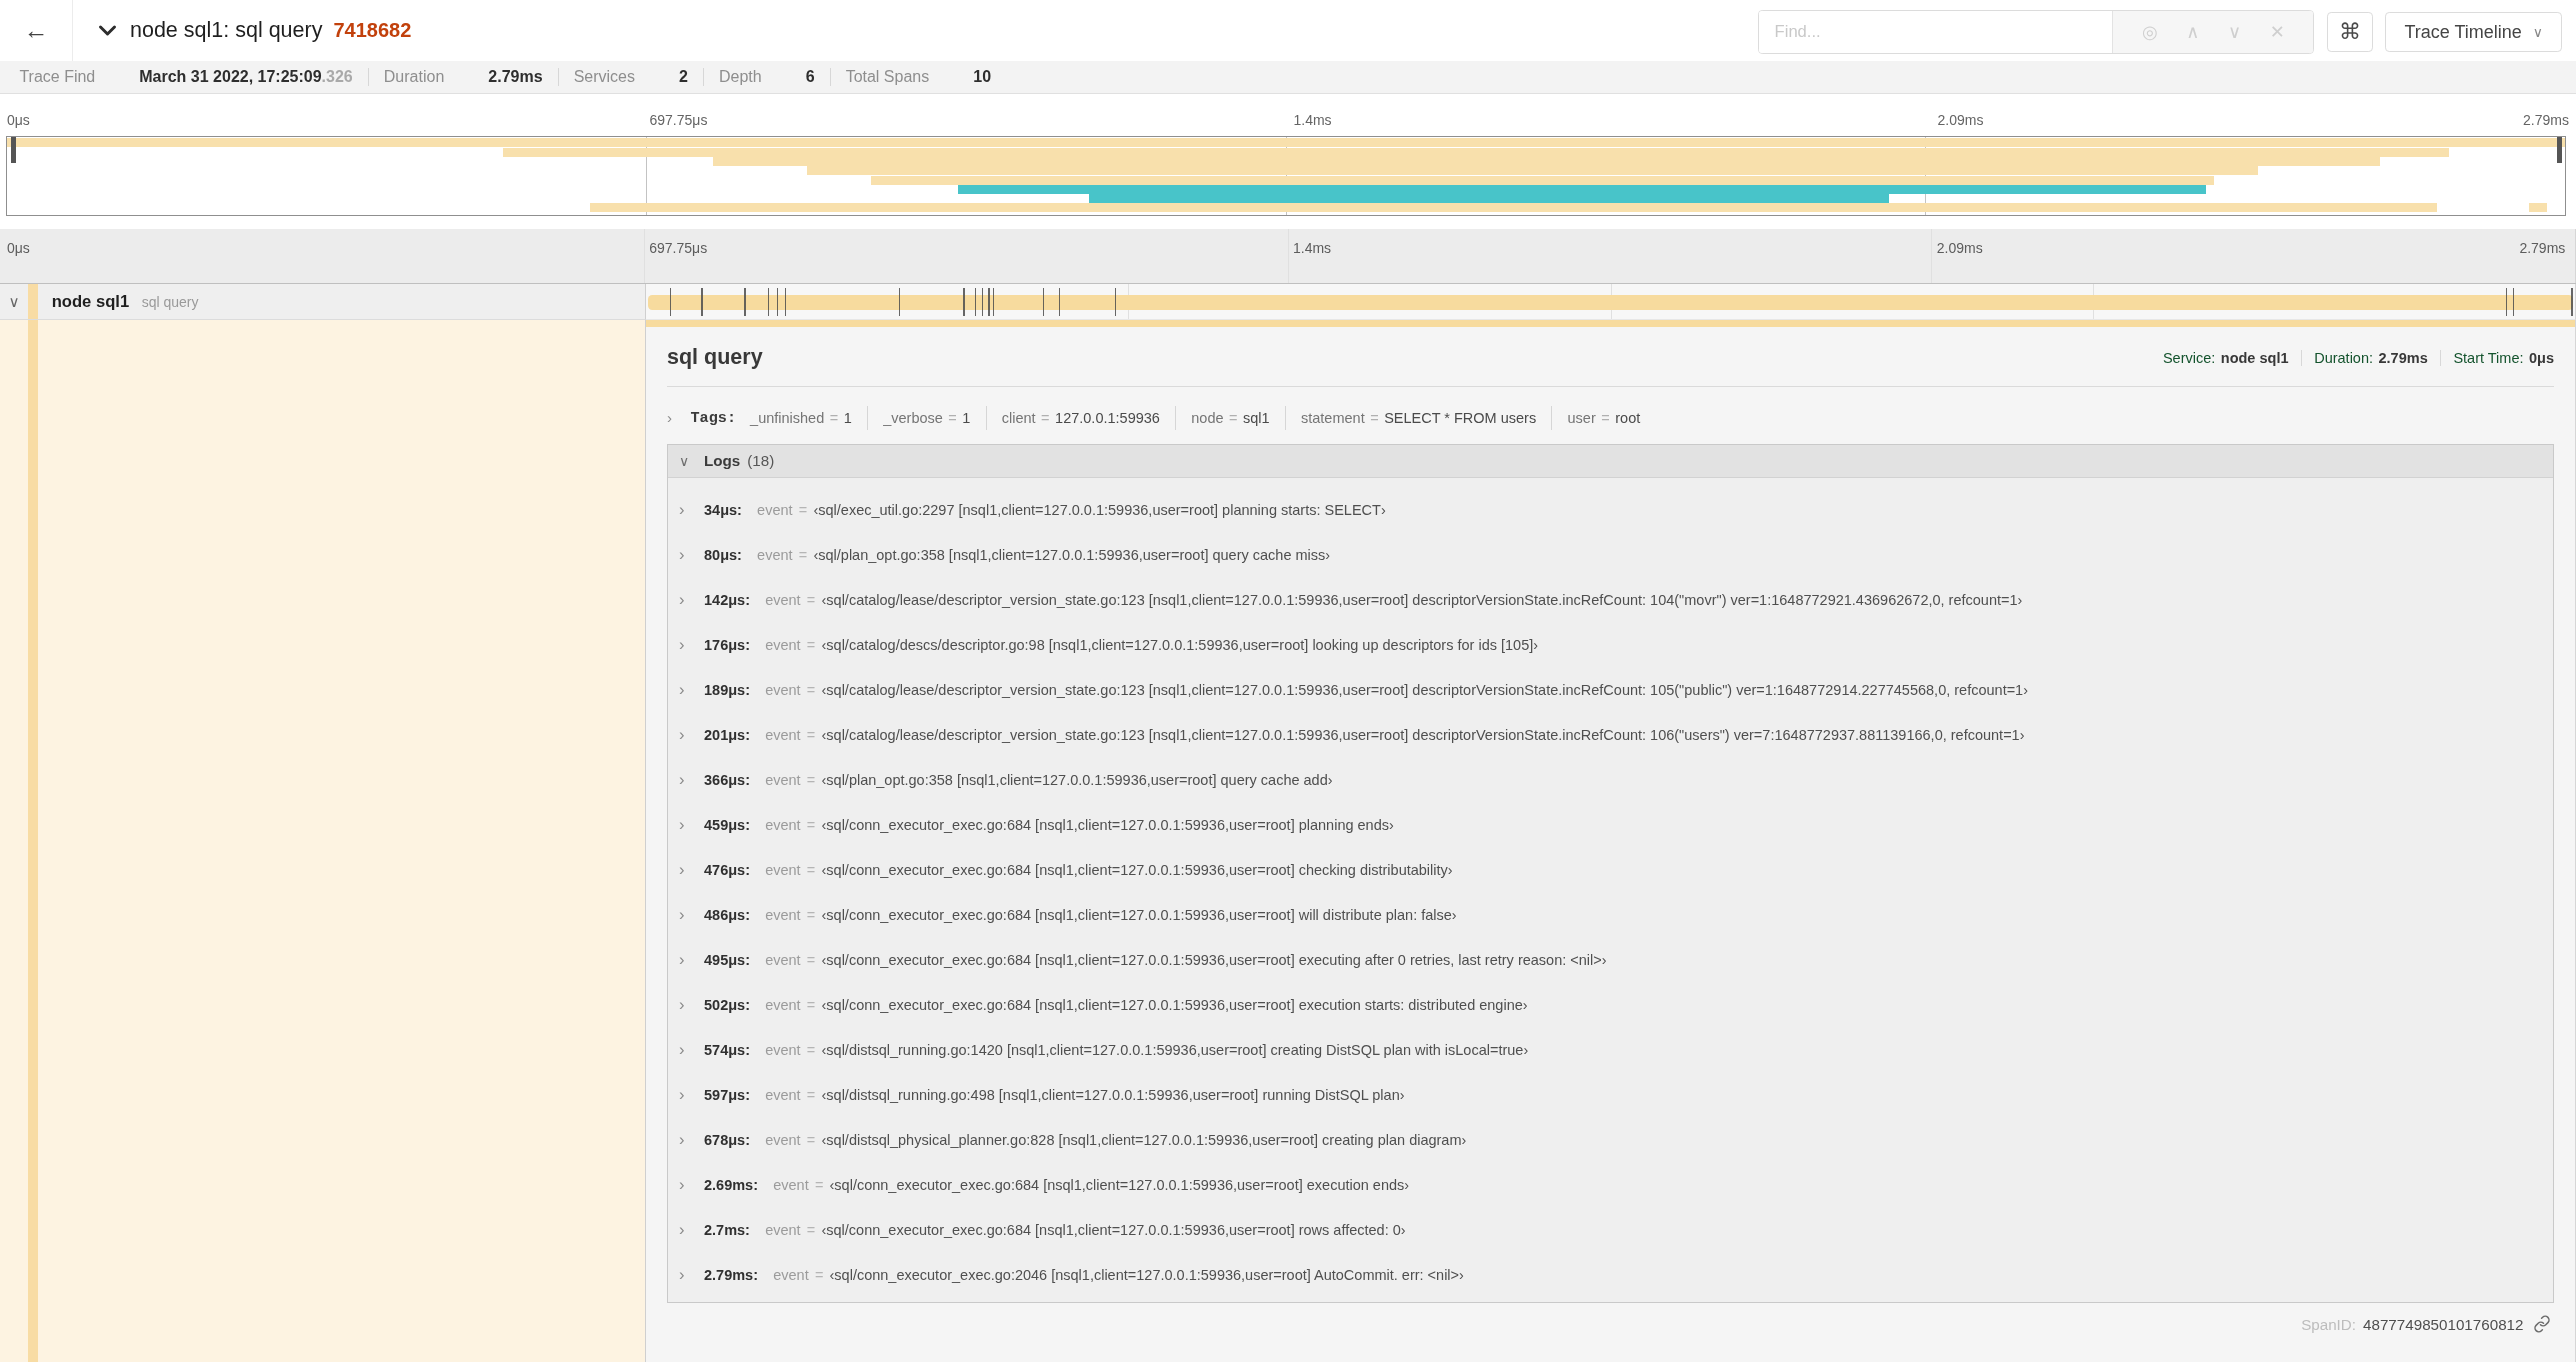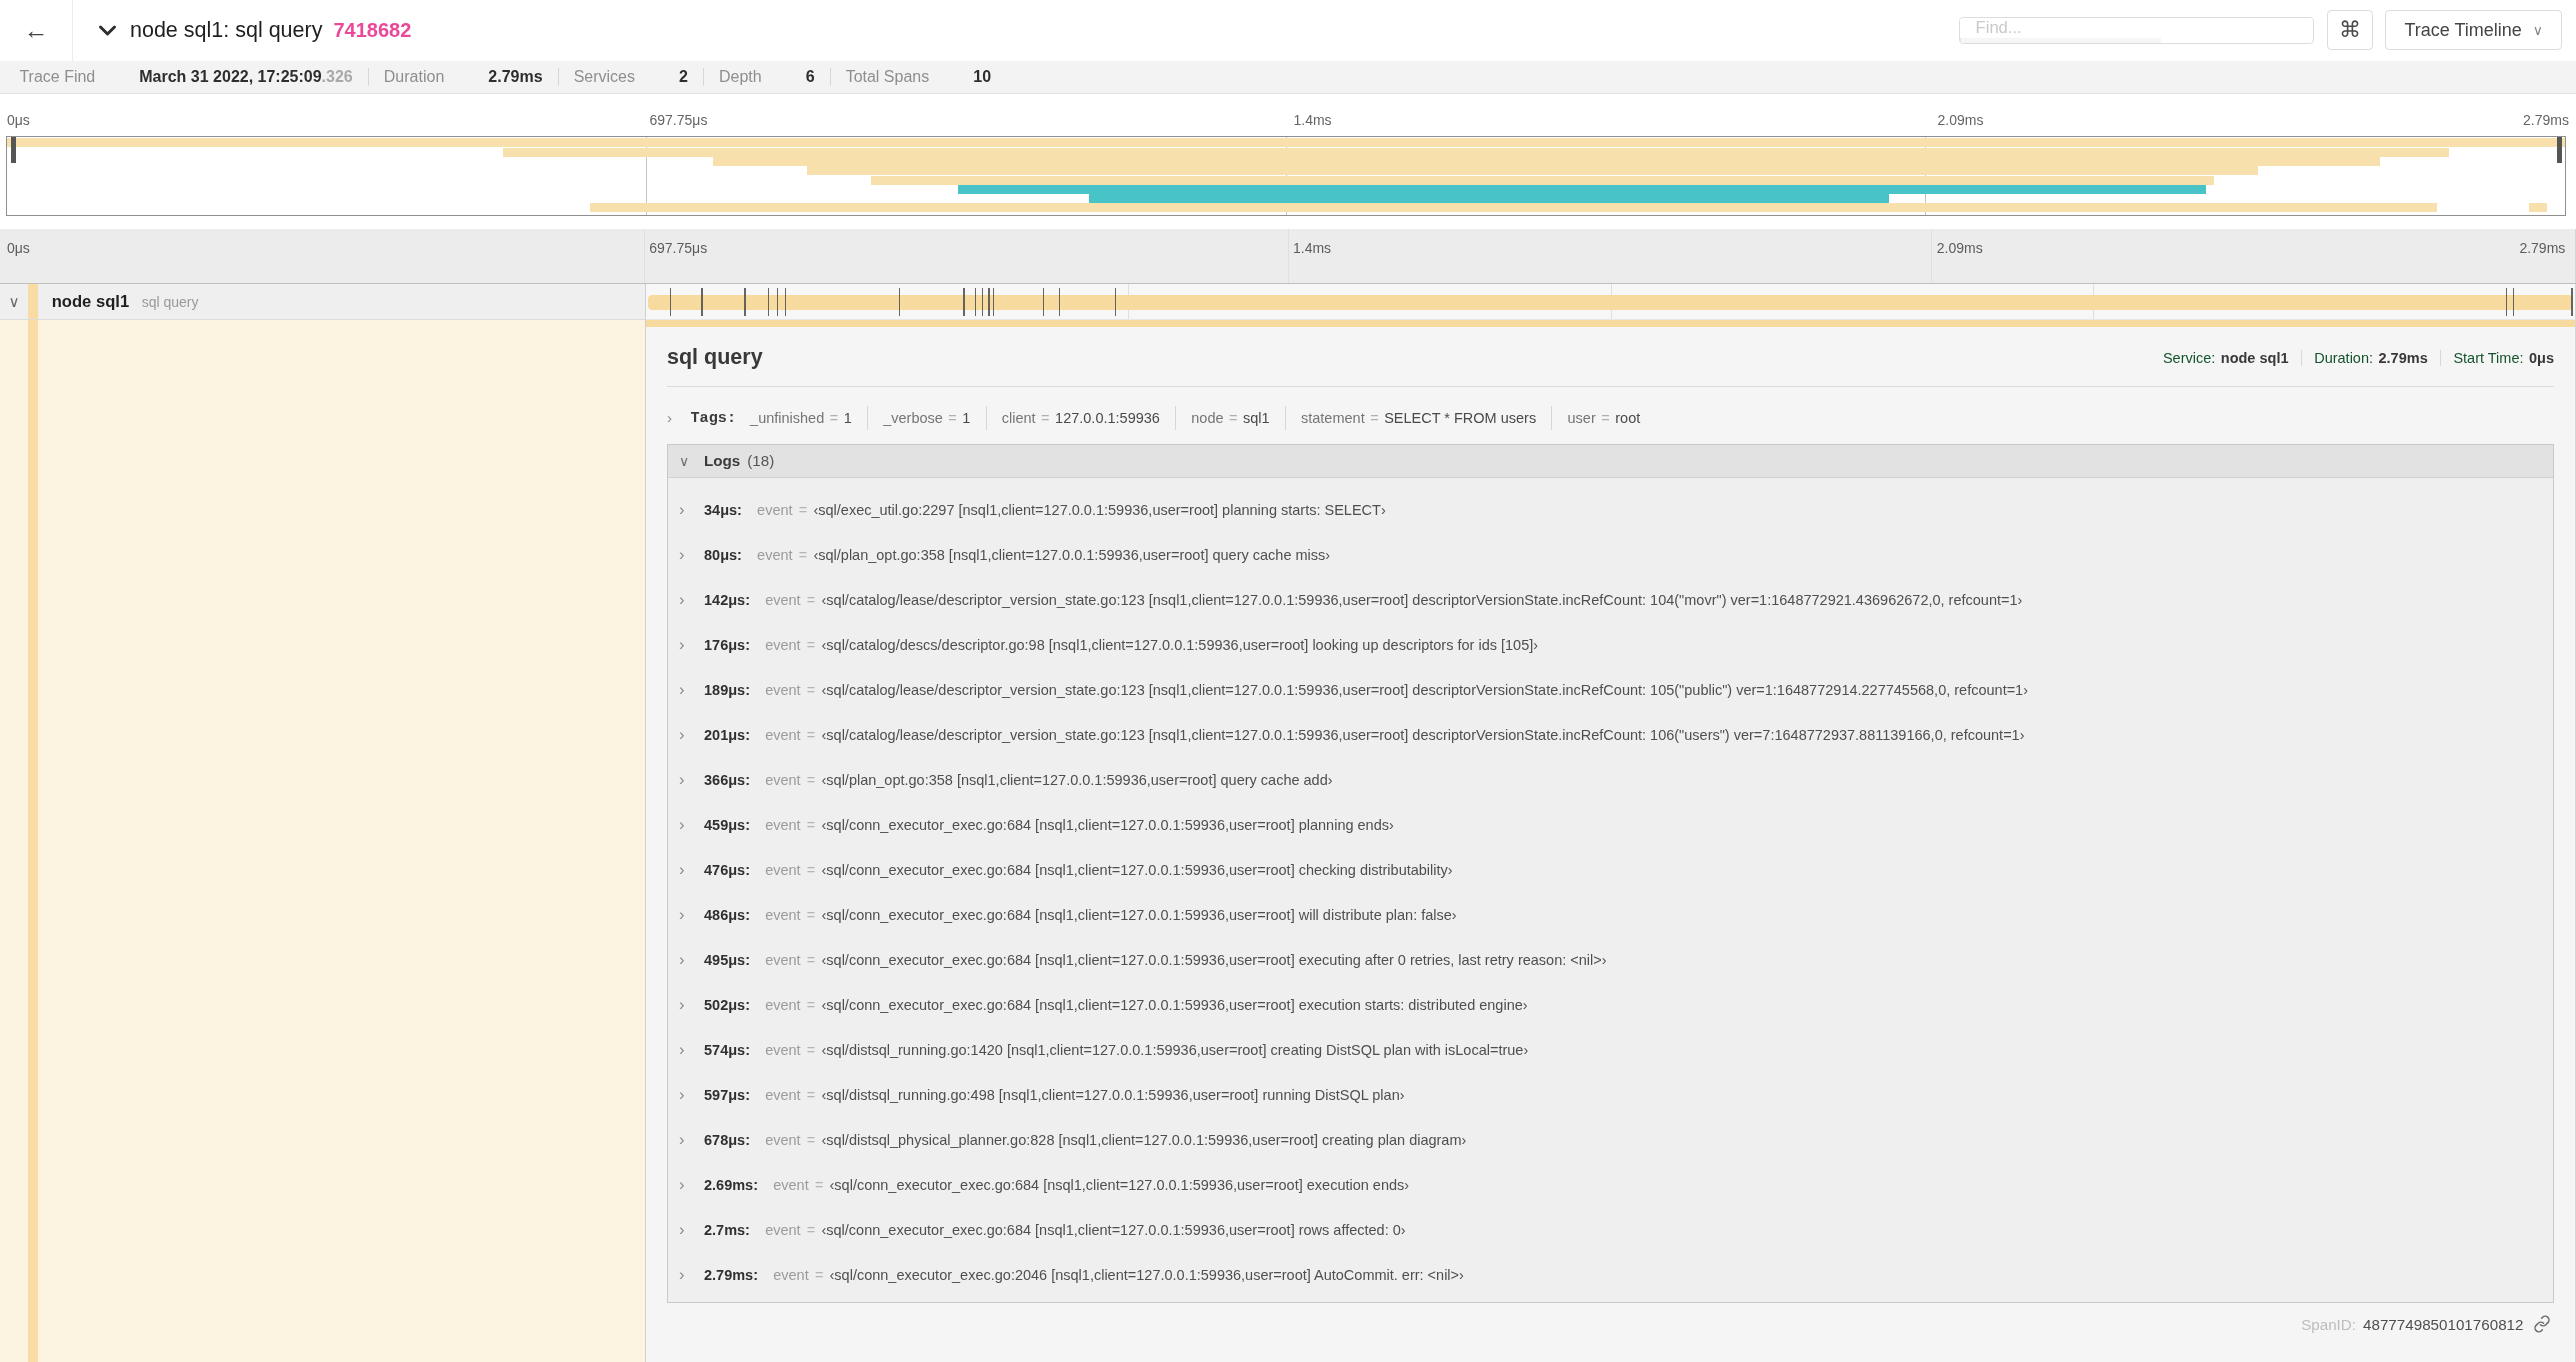--- a/index.html
+++ b/index.html
@@ -6,23 +6,23 @@
   html,body { width: 2576px; height: 1363px; overflow: hidden; background:#fff;
     font-family: "Liberation Sans", sans-serif; color:#333; }
 
   
   .topbar { height:61px; display:flex; align-items:center; background:#fff; position:relative; }
   .back-btn { width:73px; height:61px; display:flex; align-items:center; justify-content:center;
     border-right:0.7px solid #ececec; font-size:25px; color:#444; cursor:pointer; }
   .title-wrap { display:flex; align-items:baseline; margin-left:23.5px; }
   .collapse-chev { align-self:center; margin-right:12.5px; display:flex; }
   .page-title { font-size:21.5px; font-weight:normal; color:#1f1f1f; }
-  .trace-id { font-size:20px; color:#ec4899; margin-left:11px; font-weight:bold; }
+  .trace-id { font-size:20px; color:#c2410c; margin-left:11px; font-weight:bold; }
   .top-right { position:absolute; right:14px; top:10.4px; display:flex; align-items:center; gap:12.5px; }
-  .find-group { display:flex; height:27px; border:0.7px solid #dcdcdc; border-radius:4.2px; overflow:hidden; background:#fff;flex-direction:column; }
+  .find-group { display:flex; height:44px; border:0.7px solid #dcdcdc; border-radius:4.2px; overflow:hidden; background:#fff; }
   .find-input { border:none; outline:none; width:353px; padding:0 15.2px; font-size:16.6px; color:#555;
     font-family:"Liberation Sans", sans-serif; }
   .find-input::placeholder { color:#c9c9c9; }
   .find-suffix { width:201px; background:#f6f6f6; border-left:0.7px solid #e3e3e3; display:flex;
     align-items:center; justify-content:space-evenly; color:#cfcfcf; font-size:18px; }
   .find-suffix span { cursor:pointer; }
   .sq-btn { height:40px; border:0.7px solid #dcdcdc; border-radius:4.2px; background:#fff; display:flex;
     align-items:center; justify-content:center; cursor:pointer; }
   .kbd-btn { width:46px; font-size:22px; color:#4a4a4a; }
   .view-btn { padding:0 18px; font-size:18px; color:#454545; gap:11px; }

